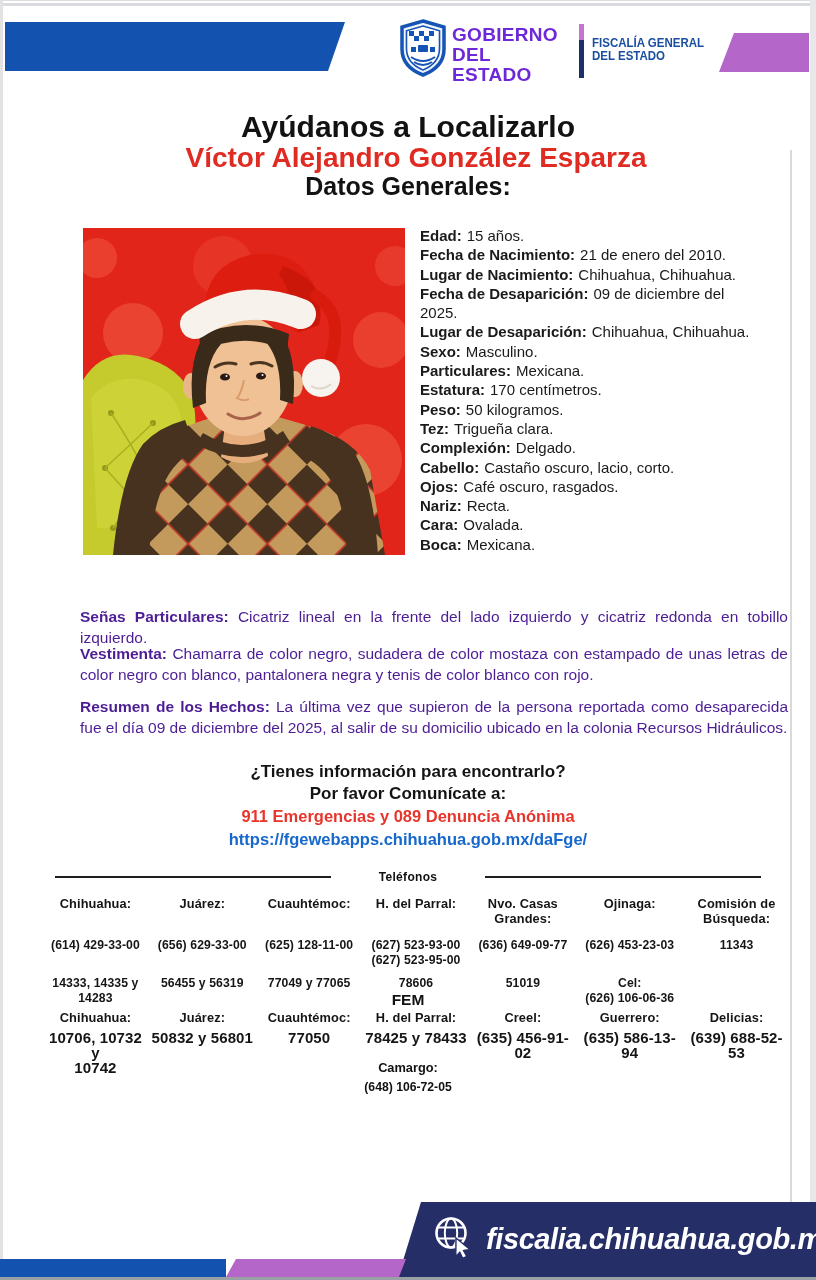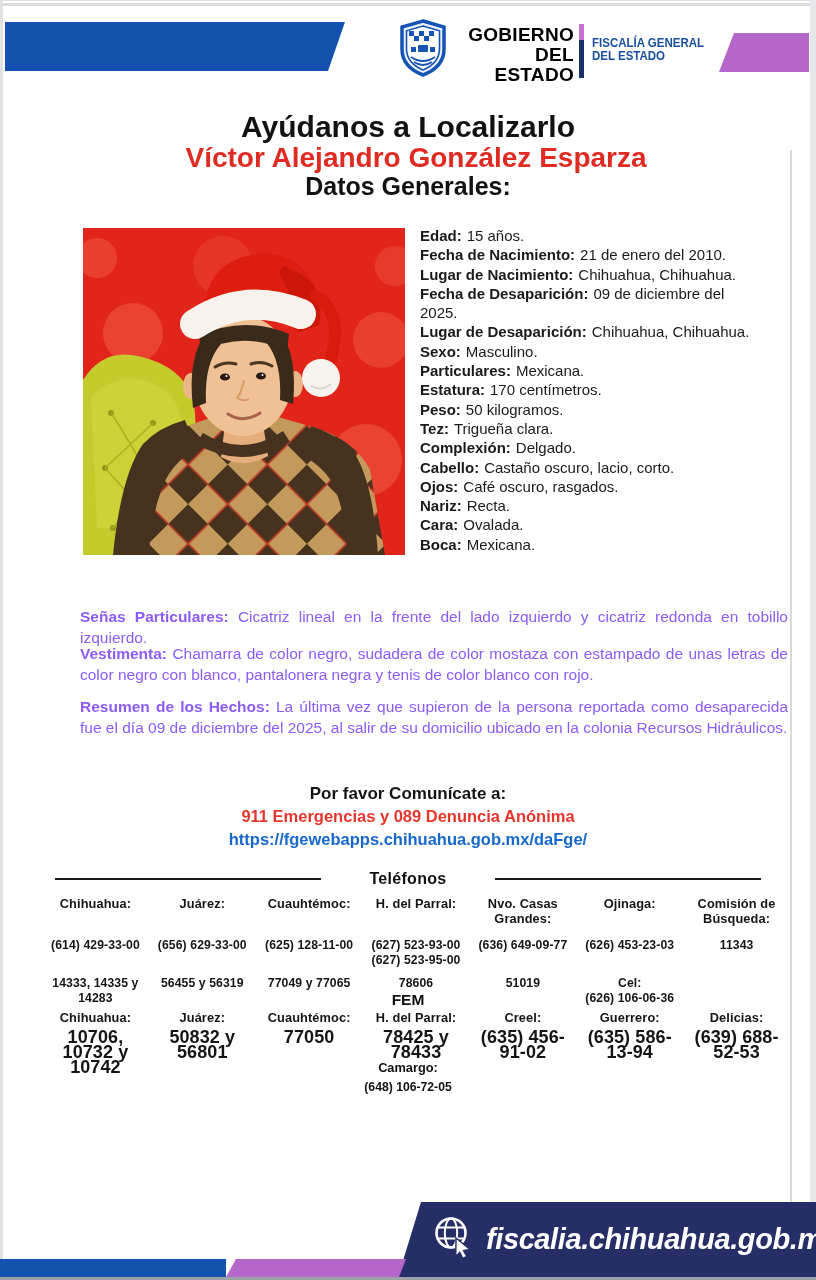--- a/index.html
+++ b/index.html
@@ -12,67 +12,67 @@
   .scan-right{position:absolute; left:810px; top:0; width:6px; height:1280px; background:#e6e8ea;}
   .scan-right-line{position:absolute; left:790px; top:150px; width:2px; height:1055px; background:#d9d9d9;}
   .scan-bottom{position:absolute; left:0; top:1277px; width:816px; height:3px; background:#9aa0a6;}
 
   
   .band-blue{position:absolute; left:5px; top:22px; width:340px; height:49px; background:#1452b0;
              clip-path:polygon(0 0,100% 0,calc(100% - 17px) 100%,0 100%);}
   .band-purple{position:absolute; left:719px; top:33px; width:90px; height:39px; background:#b566c9;
              clip-path:polygon(15px 0,100% 0,100% 100%,0 100%);}
   .crest{position:absolute; left:398px; top:19px;}
-  .gob-wordmark{position:absolute; left:452px; top:25px; width:122px; text-align:right;
-                color:#000000; font-weight:800; font-size:19px; line-height:20px; letter-spacing:.3px;}
+  .gob-wordmark{position:absolute; left:452px; top:25px; width:122px; text-align:left;
+                color:#6d28d9; font-weight:800; font-size:19px; line-height:20px; letter-spacing:.3px;}
   .logo-divider{position:absolute; left:579px; top:24px; width:5px; height:54px; background:#1c2f6b;}
   .logo-divider::before{content:""; position:absolute; left:0; top:0; width:5px; height:16px; background:#c873cf;}
   .fge-wordmark{position:absolute; left:592px; top:37px; color:#1a4fa0; font-weight:700; font-size:12.5px;
                 line-height:13px; letter-spacing:0; transform:scaleX(.92); transform-origin:left center;}
 
   
   .t-main{position:absolute; left:0; top:110px; width:816px; text-align:center; font-size:30px; font-weight:bold; color:#121212;}
   .t-name{position:absolute; left:8px; top:142px; width:816px; text-align:center; font-size:28px; font-weight:bold; color:#e02b22;}
   .t-section{position:absolute; left:0; top:172px; width:816px; text-align:center; font-size:25px; font-weight:bold; color:#121212;}
 
   
   .photo{position:absolute; left:83px; top:228px; width:322px; height:327px;}
 
   
   .gd-list{position:absolute; left:420px; top:226px; width:372px; font-size:15px; line-height:19.3px; color:#1a1a1a;}
   .gd-label{font-weight:bold;}
   .gd-value{margin-left:5px; white-space:pre-line;}
 
   
-  .para{position:absolute; left:80px; width:708px; font-size:15.5px; line-height:21px; color:#8b5cf6; text-align:justify;}
+  .para{position:absolute; left:80px; width:708px; font-size:15.5px; line-height:21px; color:#4c1d95; text-align:justify;}
   .para .p-label{font-weight:bold;}
   .p1{top:606px;} .p2{top:643px;} .p3{top:696px;}
 
   
   .c-line{position:absolute; left:0; width:816px; text-align:center; font-weight:bold;}
   .c-q{top:762px; font-size:17px; color:#141414;}
   .c-i{top:784px; font-size:17px; color:#141414;}
   .c-p{top:807px; font-size:16.5px; color:#e8352b;}
   .c-u{top:830px; font-size:16.5px; color:#1668cc; cursor:pointer;}
 
   
   .tel-title{position:absolute; left:55px; top:870px; width:706px; display:flex; align-items:center;}
   .tel-title .rule{flex:1; height:2.5px; background:#1d1d1d;}
-  .tel-title .lbl{margin:0 48px; font-size:16px; font-weight:bold; color:#111; letter-spacing:.3px;}
+  .tel-title .lbl{margin:0 48px; font-size:12px; font-weight:bold; color:#111; letter-spacing:.3px;}
   .grid7{position:absolute; left:44px; width:744px; display:grid; grid-template-columns:repeat(7,1fr);
          column-gap:4px; text-align:center; color:#151515;}
   .tel-grid{top:896px;}
   .cell{white-space:pre-line; line-height:15px; letter-spacing:.1px;}
   .cell-h{font-weight:bold; font-size:12.8px; margin-bottom:12px; min-height:28px;}
   .cell-v1{font-weight:bold; font-size:12.2px; margin-bottom:8px; min-height:28px;}
   .cell-v2{font-weight:bold; font-size:12.2px;}
   .fem-title{position:absolute; left:0; top:991px; width:816px; text-align:center; font-size:15.5px; font-weight:bold; color:#111;}
   .fem-grid{top:1010px;}
   .cell-fh{font-weight:bold; font-size:12.8px; margin-bottom:5px;}
-  .cell-fv{font-weight:bold; font-size:18px;}
+  .cell-fv{font-weight:bold; font-size:15px;}
   .camargo-l{position:absolute; left:0; top:1060px; width:816px; text-align:center; font-weight:bold; font-size:12.8px; color:#111;}
   .camargo-p{position:absolute; left:0; top:1080px; width:816px; text-align:center; font-weight:bold; font-size:12.2px; color:#111;}
 
   
   .footer-navy{position:absolute; left:398px; top:1202px; width:418px; height:75px; background:#252e66;
                clip-path:polygon(23px 0,100% 0,100% 100%,0 100%);
                display:flex; align-items:center; padding-left:34px; box-sizing:border-box;}
   .footer-site{color:#ffffff; font-size:29px; font-weight:bold; font-style:italic; margin-left:10px; letter-spacing:-.4px; cursor:pointer;}
   .stripe-blue{position:absolute; left:0; top:1259px; width:226px; height:18px; background:#1452b0;}
   .stripe-purple{position:absolute; left:226px; top:1259px; width:180px; height:18px; background:#b566c9;
@@ -212,20 +212,21 @@
     <div><span class="gd-label">Ojos:</span><span class="gd-value">Café oscuro, rasgados.</span></div>
     <div><span class="gd-label">Nariz:</span><span class="gd-value">Recta.</span></div>
     <div><span class="gd-label">Cara:</span><span class="gd-value">Ovalada.</span></div>
     <div><span class="gd-label">Boca:</span><span class="gd-value">Mexicana.</span></div>
   </div>
 
   <div class="para p1"><span class="p-label">Señas Particulares:</span><span> Cicatriz lineal en la frente del lado izquierdo y cicatriz redonda en tobillo izquierdo.</span></div>
   <div class="para p2"><span class="p-label">Vestimenta:</span><span> Chamarra de color negro, sudadera de color mostaza con estampado de unas letras de color negro con blanco, pantalonera negra y tenis de color blanco con rojo.</span></div>
   <div class="para p3"><span class="p-label">Resumen de los Hechos:</span><span> La última vez que supieron de la persona reportada como desaparecida fue el día 09 de diciembre del 2025, al salir de su domicilio ubicado en la colonia Recursos Hidráulicos.</span></div>
 
+  <div class="c-line c-q">¿Tienes información para encontrarlo?</div>
   <div class="c-line c-i">Por favor Comunícate a:</div>
   <div class="c-line c-p">911 Emergencias y 089 Denuncia Anónima</div>
   <div class="c-line c-u">https://fgewebapps.chihuahua.gob.mx/daFge/</div>
 
   <div class="tel-title">
     <div class="rule"></div>
     <div class="lbl">Teléfonos</div>
     <div class="rule"></div>
   </div>
 

